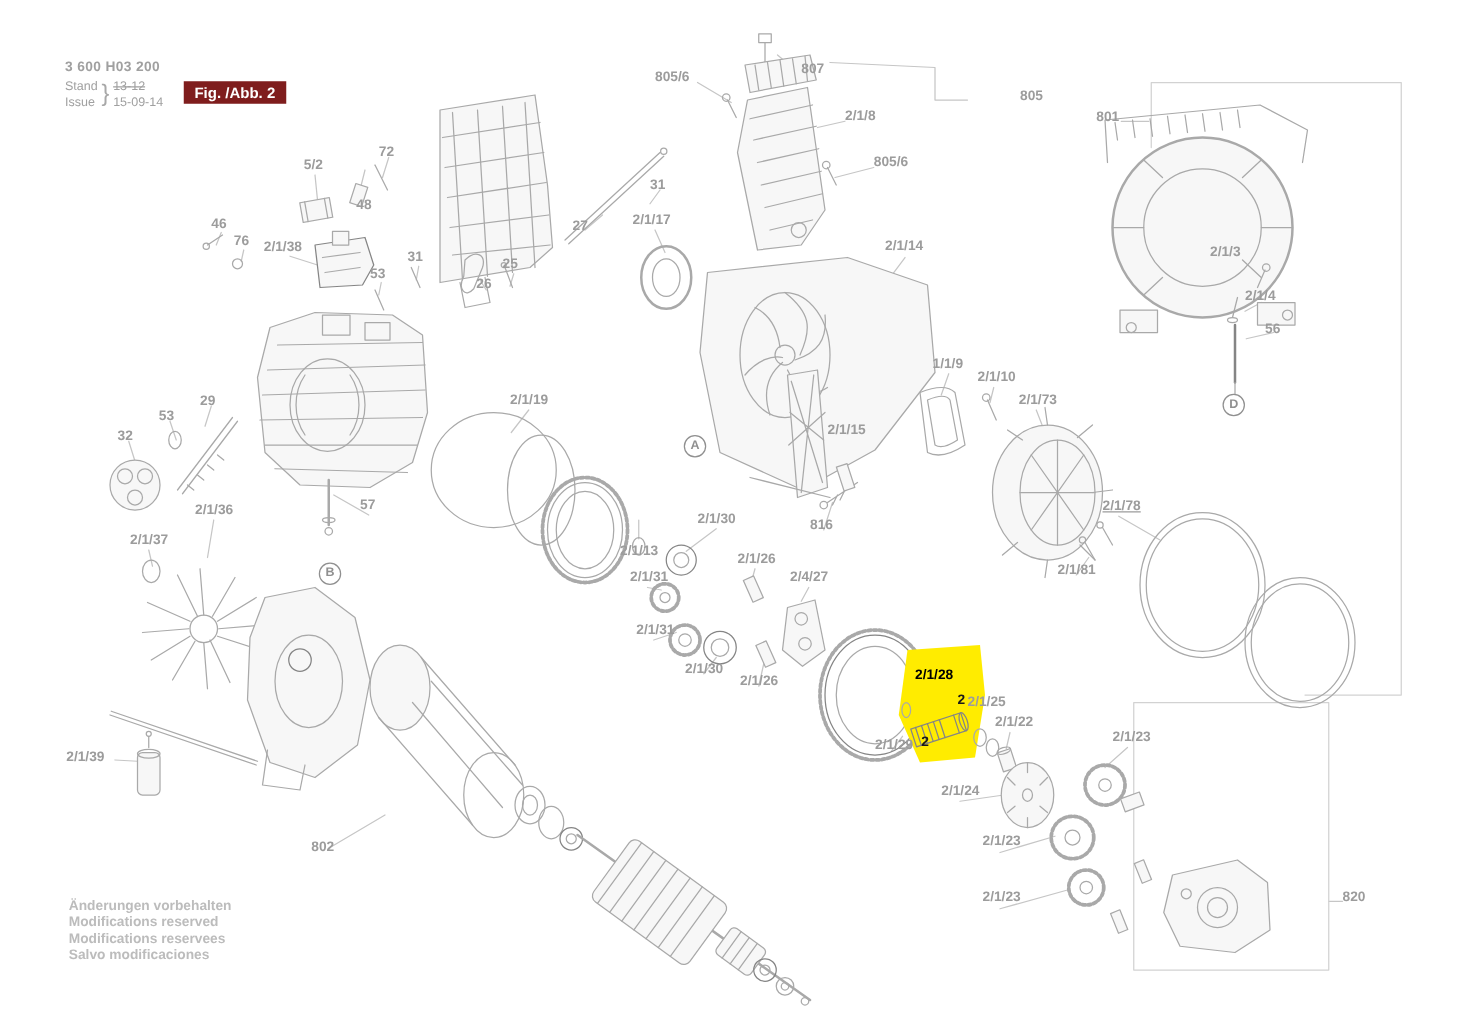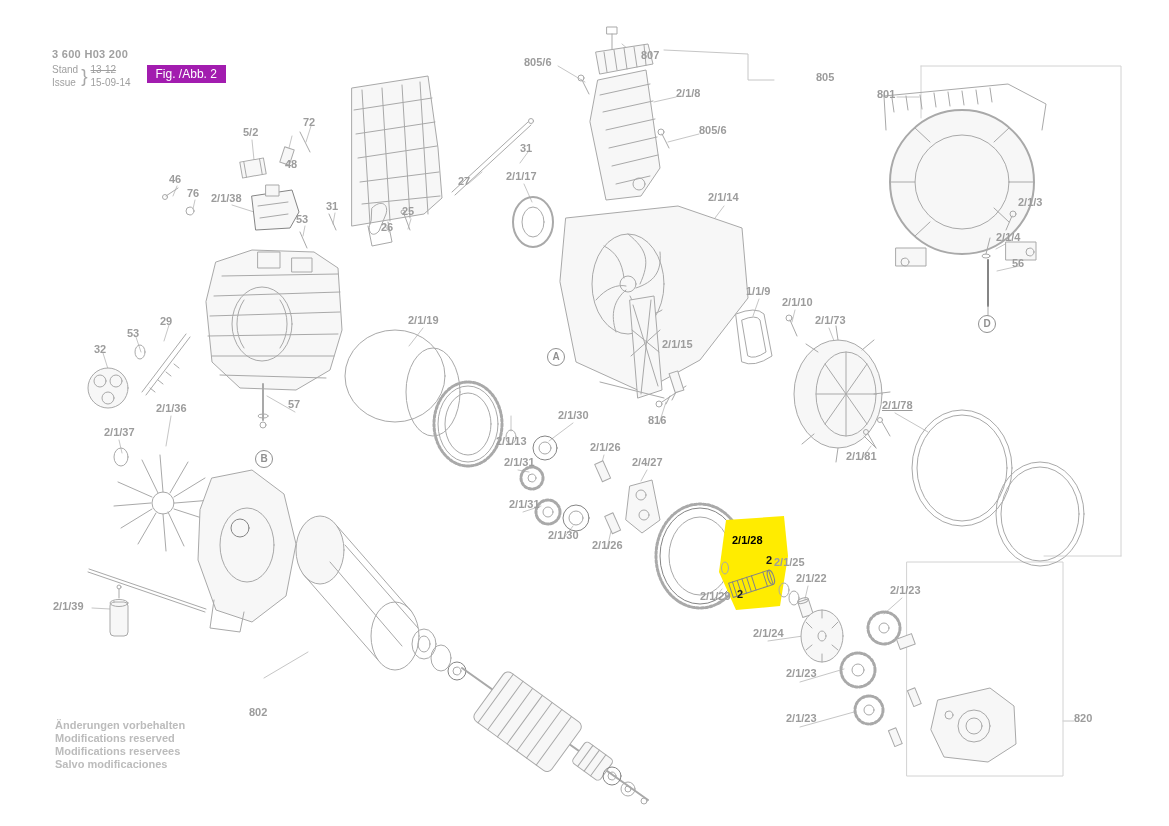--- a/index.html
+++ b/index.html
@@ -24,21 +24,21 @@
            color:#909090;font-size:10px;font-weight:700;line-height:16px;text-align:center;
            transform:translate(-50%,-50%);background:#fff;}
 
   .header{position:absolute;left:52px;top:48px;color:#a0a0a0;}
   .doc-number{font-size:11px;font-weight:700;letter-spacing:.3px;}
   .rev-row{display:flex;align-items:flex-start;margin-top:3px;}
   .rev-labels{display:flex;flex-direction:column;font-size:10px;line-height:13px;}
   .brace{font-size:19px;line-height:26px;margin:0 3px;color:#a8a8a8;}
   .rev-dates{display:flex;flex-direction:column;font-size:10px;line-height:13px;}
   .struck{text-decoration:line-through;}
-  .fig-badge{background:#a21caf;color:#fff;font-size:12px;font-weight:400;
+  .fig-badge{background:#7f1d1d;color:#fff;font-size:12px;font-weight:700;
              padding:2px 9px;margin-left:16px;margin-top:2px;align-self:flex-start;}
   .footer{position:absolute;left:55px;top:719px;font-size:11px;font-weight:700;
           color:#bcbcbc;line-height:13px;}
 </style>
 </head>
 <body>
 
 <div class="stage">
 
   <svg width="1169" height="826" viewBox="0 0 1169 826">
@@ -362,21 +362,21 @@
       <div class="part-label" style="left: 458px; top: 175px;">27</div>
       <div class="part-label" style="left: 506px; top: 170px;">2/1/17</div>
       <div class="part-label" style="left: 169px; top: 173px;">46</div>
       <div class="part-label" style="left: 187px; top: 187px;">76</div>
       <div class="part-label" style="left: 211px; top: 192px;">2/1/38</div>
       <div class="part-label" style="left: 296px; top: 213px;">53</div>
       <div class="part-label" style="left: 326px; top: 200px;">31</div>
       <div class="part-label" style="left: 381px; top: 221px;">26</div>
       <div class="part-label" style="left: 402px; top: 205px;">25</div>
       <div class="part-label" style="left: 708px; top: 191px;">2/1/14</div>
-      <div class="part-label" style="left: 1018px; top: 196px;">2/1/3</div>
+      <div class="part-label" style="left: 968px; top: 196px;">2/1/3</div>
       <div class="part-label" style="left: 996px; top: 231px;">2/1/4</div>
       <div class="part-label" style="left: 1012px; top: 257px;">56</div>
       <div class="part-label" style="left: 746px; top: 285px;">1/1/9</div>
       <div class="part-label" style="left: 782px; top: 296px;">2/1/10</div>
       <div class="part-label" style="left: 815px; top: 314px;">2/1/73</div>
       <div class="part-label" style="left: 160px; top: 315px;">29</div>
       <div class="part-label" style="left: 127px; top: 327px;">53</div>
       <div class="part-label" style="left: 94px; top: 343px;">32</div>
       <div class="part-label" style="left: 408px; top: 314px;">2/1/19</div>
       <div class="part-label" style="left: 662px; top: 338px;">2/1/15</div>
@@ -398,21 +398,21 @@
       <div class="part-label bold" style="left: 766px; top: 554px;">2</div>
       <div class="part-label" style="left: 774px; top: 556px;">2/1/25</div>
       <div class="part-label" style="left: 796px; top: 572px;">2/1/22</div>
       <div class="part-label" style="left: 700px; top: 590px;">2/1/29</div>
       <div class="part-label bold" style="left: 737px; top: 588px;">2</div>
       <div class="part-label" style="left: 890px; top: 584px;">2/1/23</div>
       <div class="part-label" style="left: 753px; top: 627px;">2/1/24</div>
       <div class="part-label" style="left: 786px; top: 667px;">2/1/23</div>
       <div class="part-label" style="left: 786px; top: 712px;">2/1/23</div>
       <div class="part-label" style="left: 1074px; top: 712px;">820</div>
-      <div class="part-label" style="left: 249px; top: 672px; margin-top: 34px;">802</div>
+      <div class="part-label" style="left: 249px; top: 672px;">802</div>
       <div class="part-label" style="left: 53px; top: 600px;">2/1/39</div>
       <div class="callout" style="left: 556px; top: 357px;">A</div>
       <div class="callout" style="left: 264px; top: 459px;">B</div>
       <div class="callout" style="left: 987px; top: 324px;">D</div>
     </div>
 
   <div class="header">
     <div class="doc-number">3 600 H03 200</div>
     <div class="rev-row">
       <div class="rev-labels">

